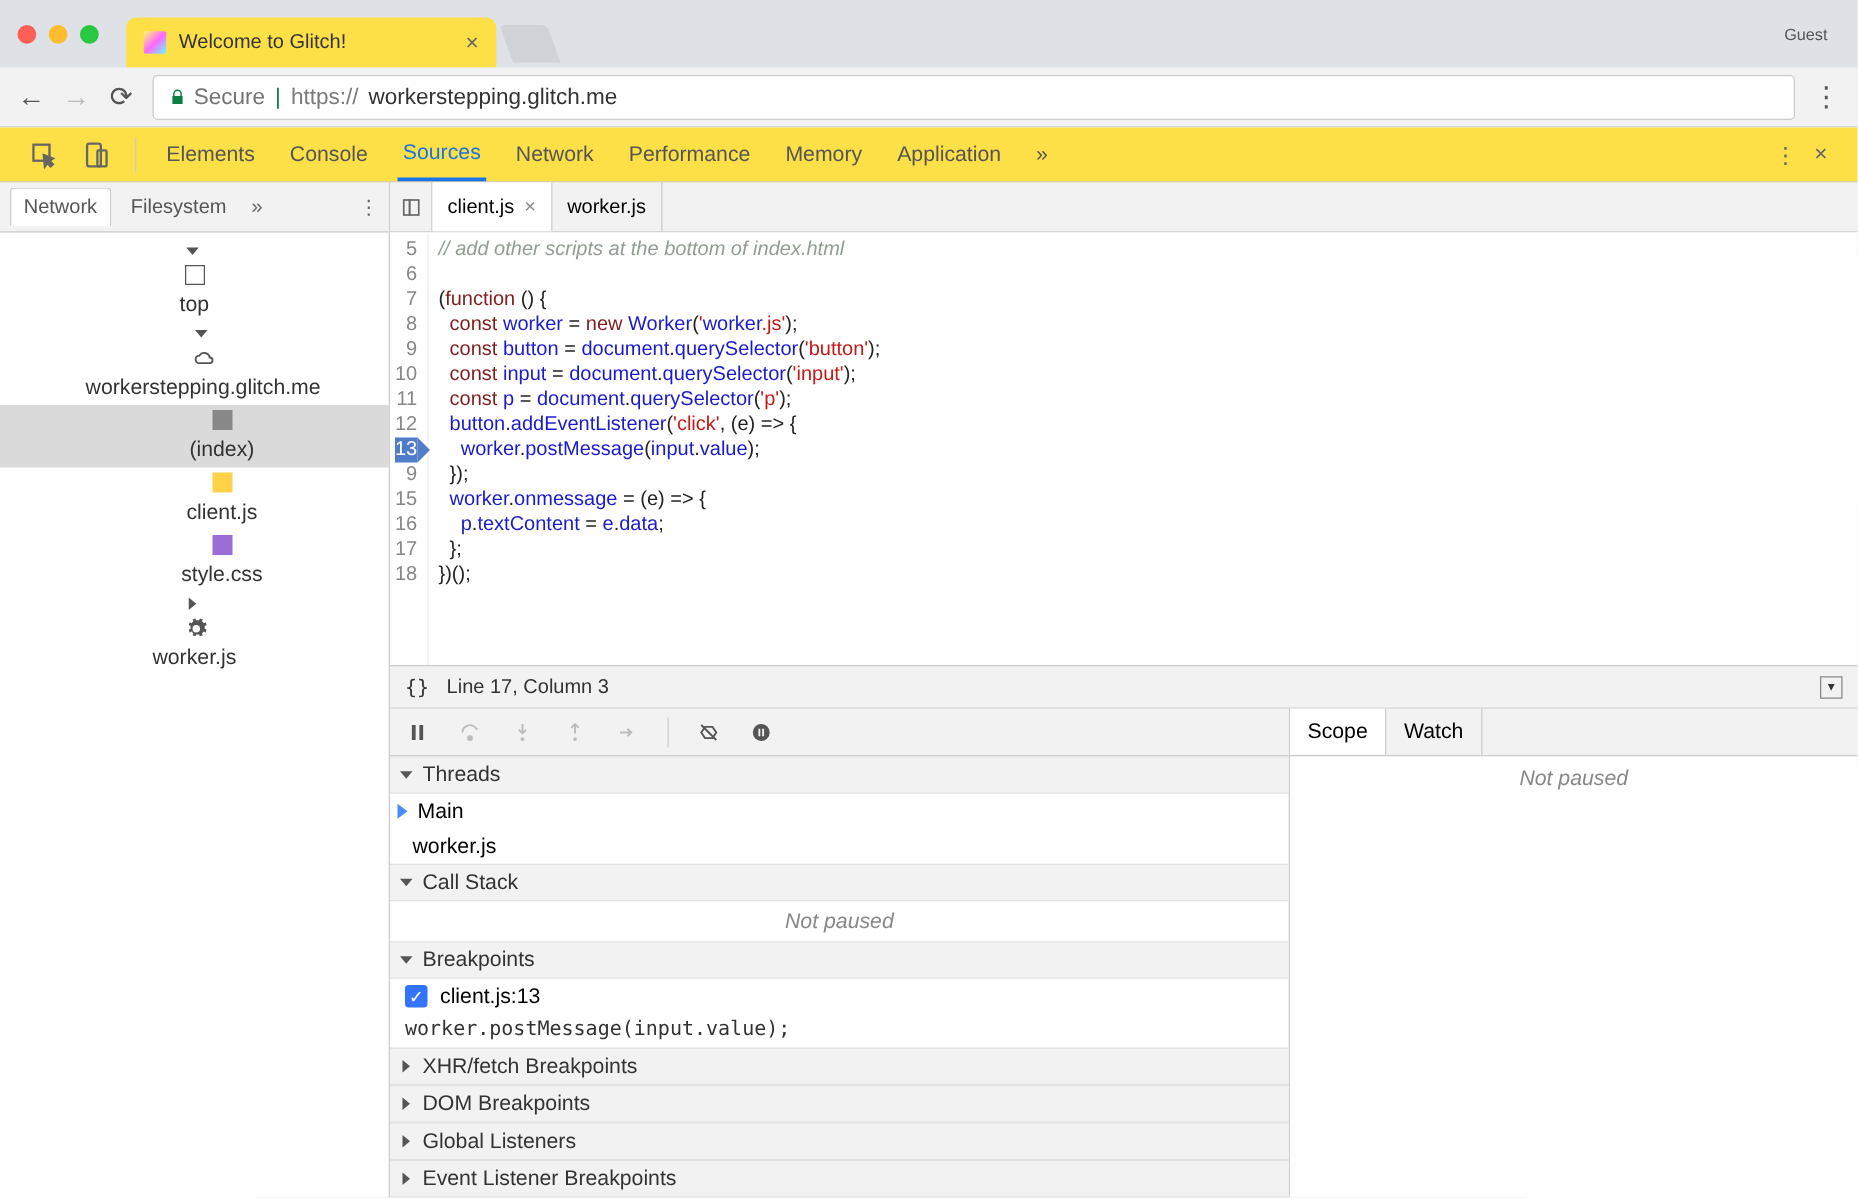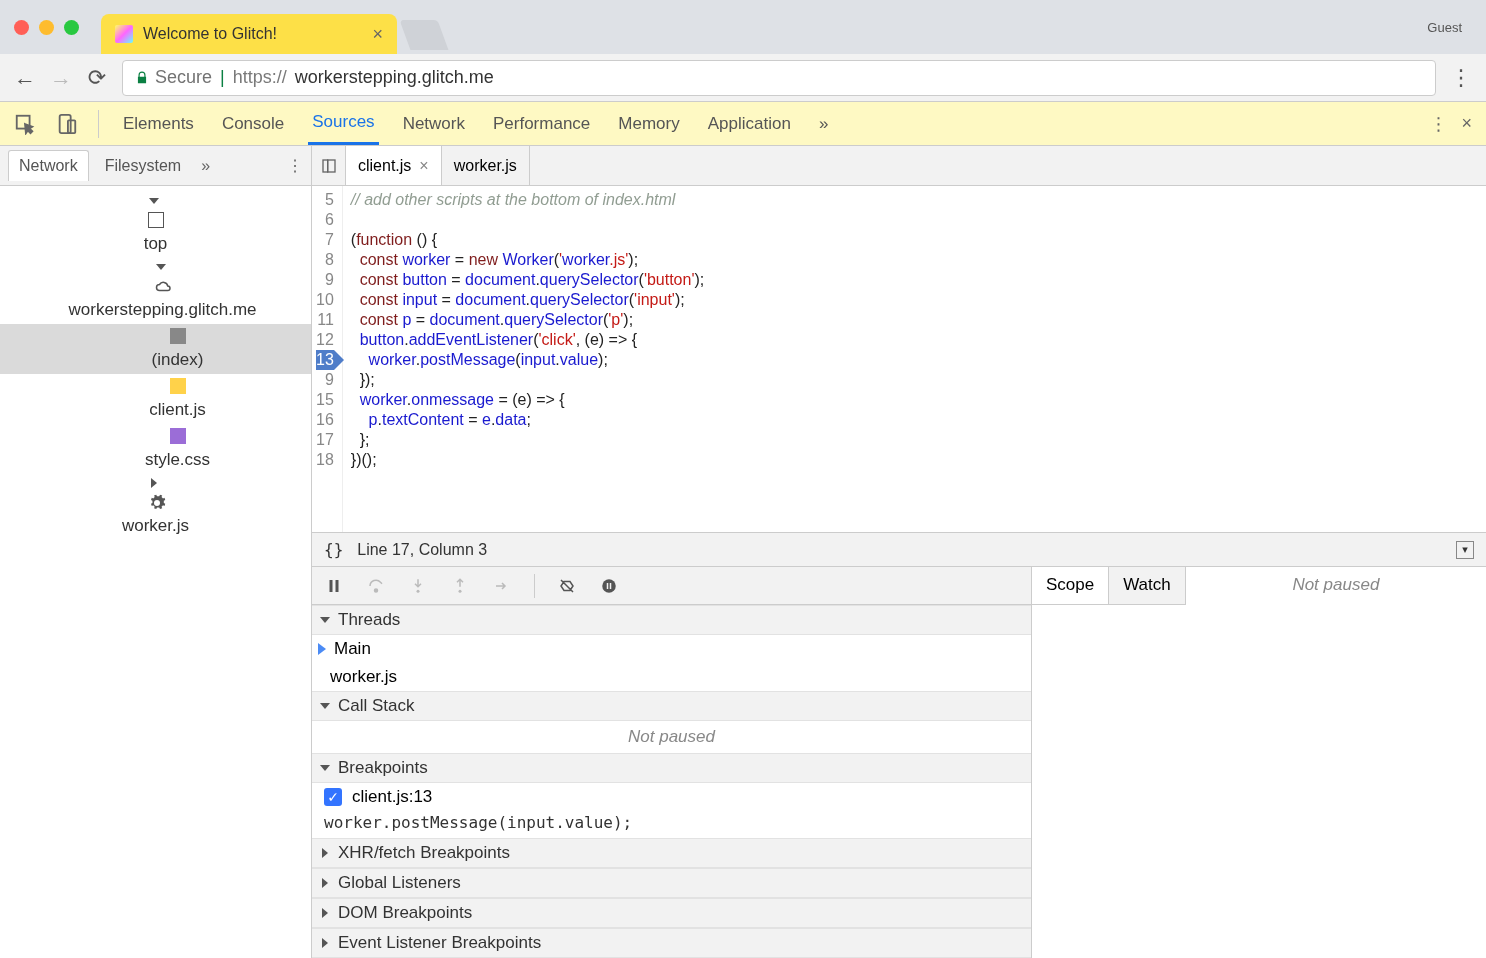--- a/index.html
+++ b/index.html
@@ -32,21 +32,21 @@
 .content-row { flex: 1; display: flex; background: #fff; }
 
 
 .page-area { width: 460px; background: #fff; padding: 34px; border-right: 2px solid #bdbdbd; position: relative; }
 .page-input { width: 196px; height: 40px; border: 1px solid #bbb; border-radius: 2px; padding: 0 8px; font-size: 16px; }
 .page-button { margin-top: 14px; padding: 6px 14px; font-size: 22px; background: #ededed; border: 2px solid #888; border-right-color:#2a9d8f; border-bottom-color:#2a9d8f; }
 .cursor { position: absolute; left: 292px; top: 303px; font-size: 20px; color: #000; }
 
 
 .devtools { flex: 1; display: flex; flex-direction: column; }
-.dt-tabs { height: 44px; border-bottom: 1px solid #ccc; display: flex; align-items: center; padding: 0 14px; gap: 20px; background: #fef9c3; }
+.dt-tabs { height: 44px; border-bottom: 1px solid #ccc; display: flex; align-items: center; padding: 0 24px; gap: 20px; background: #fde047; }
 .dt-icon { width: 22px; height: 22px; color: #666; display:flex; align-items:center; justify-content:center; }
 .dt-icon svg { width: 22px; height: 22px; }
 .dt-tab { font-size: 17px; color: #555; padding: 10px 4px; cursor: pointer; }
 .dt-tab.active { color: #1a73e8; border-bottom: 3px solid #1a73e8; }
 .dt-right { margin-left: auto; display: flex; gap: 14px; align-items: center; color: #666; font-size: 18px; }
 
 .dt-body { flex: 1; display: flex; }
 .dt-left { width: 312px; border-right: 1px solid #ccc; display: flex; flex-direction: column; }
 .dt-subtabs { height: 40px; display: flex; align-items: center; border-bottom: 1px solid #ccc; padding: 0 8px; gap: 6px; background: #f2f2f2; }
 .dt-subtab { font-size: 16px; color: #555; padding: 6px 10px; background: #fff; border: 1px solid #ccc; border-bottom: none; border-radius: 3px 3px 0 0; }
@@ -103,21 +103,21 @@
 .panel-header { background: #f2f2f2; border-top: 1px solid #e2e2e2; border-bottom: 1px solid #e2e2e2; padding: 4px 10px; font-size: 17px; color: #333; display:flex; align-items:center; gap:6px; }
 .panel-header .tri { border-left-color:#555; }
 .panel-body { font-size: 17px; }
 .thread-row { padding: 4px 18px; display:flex; align-items:center; gap:8px; }
 .thread-row.active::before { content:''; width:0;height:0;border-left:8px solid #4b8bf5;border-top:6px solid transparent;border-bottom:6px solid transparent; margin-left:-12px; }
 .np { text-align:center; color:#888; font-style:italic; padding:6px 0; }
 .bp-row { padding: 4px 12px; display:flex; align-items:center; gap:10px; }
 .bp-chk { width:18px; height:18px; background:#3374ff; border-radius:3px; color:#fff; display:flex; align-items:center; justify-content:center; font-size:14px; }
 .bp-code { padding: 2px 12px 6px 12px; font-family: Menlo, monospace; font-size: 16px; color:#333; }
 
-.lower-right { width: 454px; display:flex; flex-direction:row; }
+.lower-right { width: 454px; display:flex; flex-direction:column; }
 .scope-tabs { height: 38px; display:flex; border-bottom:1px solid #ccc; background:#f2f2f2; }
 .scope-tab { padding: 8px 14px; font-size: 17px; border-right:1px solid #ccc; }
 .scope-tab.active { background:#fff; }
 .scope-body { flex:1; display:flex; align-items:flex-start; justify-content:center; padding-top:8px; color:#888; font-style:italic; font-size:17px; }
 </style>
 </head>
 <body>
 
 <div class="browser-frame">
   <div class="tab-strip">
@@ -347,25 +347,25 @@
                 </div>
                 <div class="bp-code">worker.postMessage(input.value);</div>
               </div>
 
               <div class="panel-header">
                   <span class="tri"></span>
                   <span>XHR/fetch Breakpoints</span>
                 </div>
               <div class="panel-header">
                   <span class="tri"></span>
+                  <span>DOM Breakpoints</span>
+                </div>
+              <div class="panel-header">
+                  <span class="tri"></span>
                   <span>Global Listeners</span>
-                </div>
-              <div class="panel-header">
-                  <span class="tri"></span>
-                  <span>DOM Breakpoints</span>
                 </div>
               <div class="panel-header">
                   <span class="tri"></span>
                   <span>Event Listener Breakpoints</span>
                 </div>
             </div>
 
             <div class="lower-right">
               <div class="scope-tabs">
                 <div class="scope-tab active">Scope</div>

